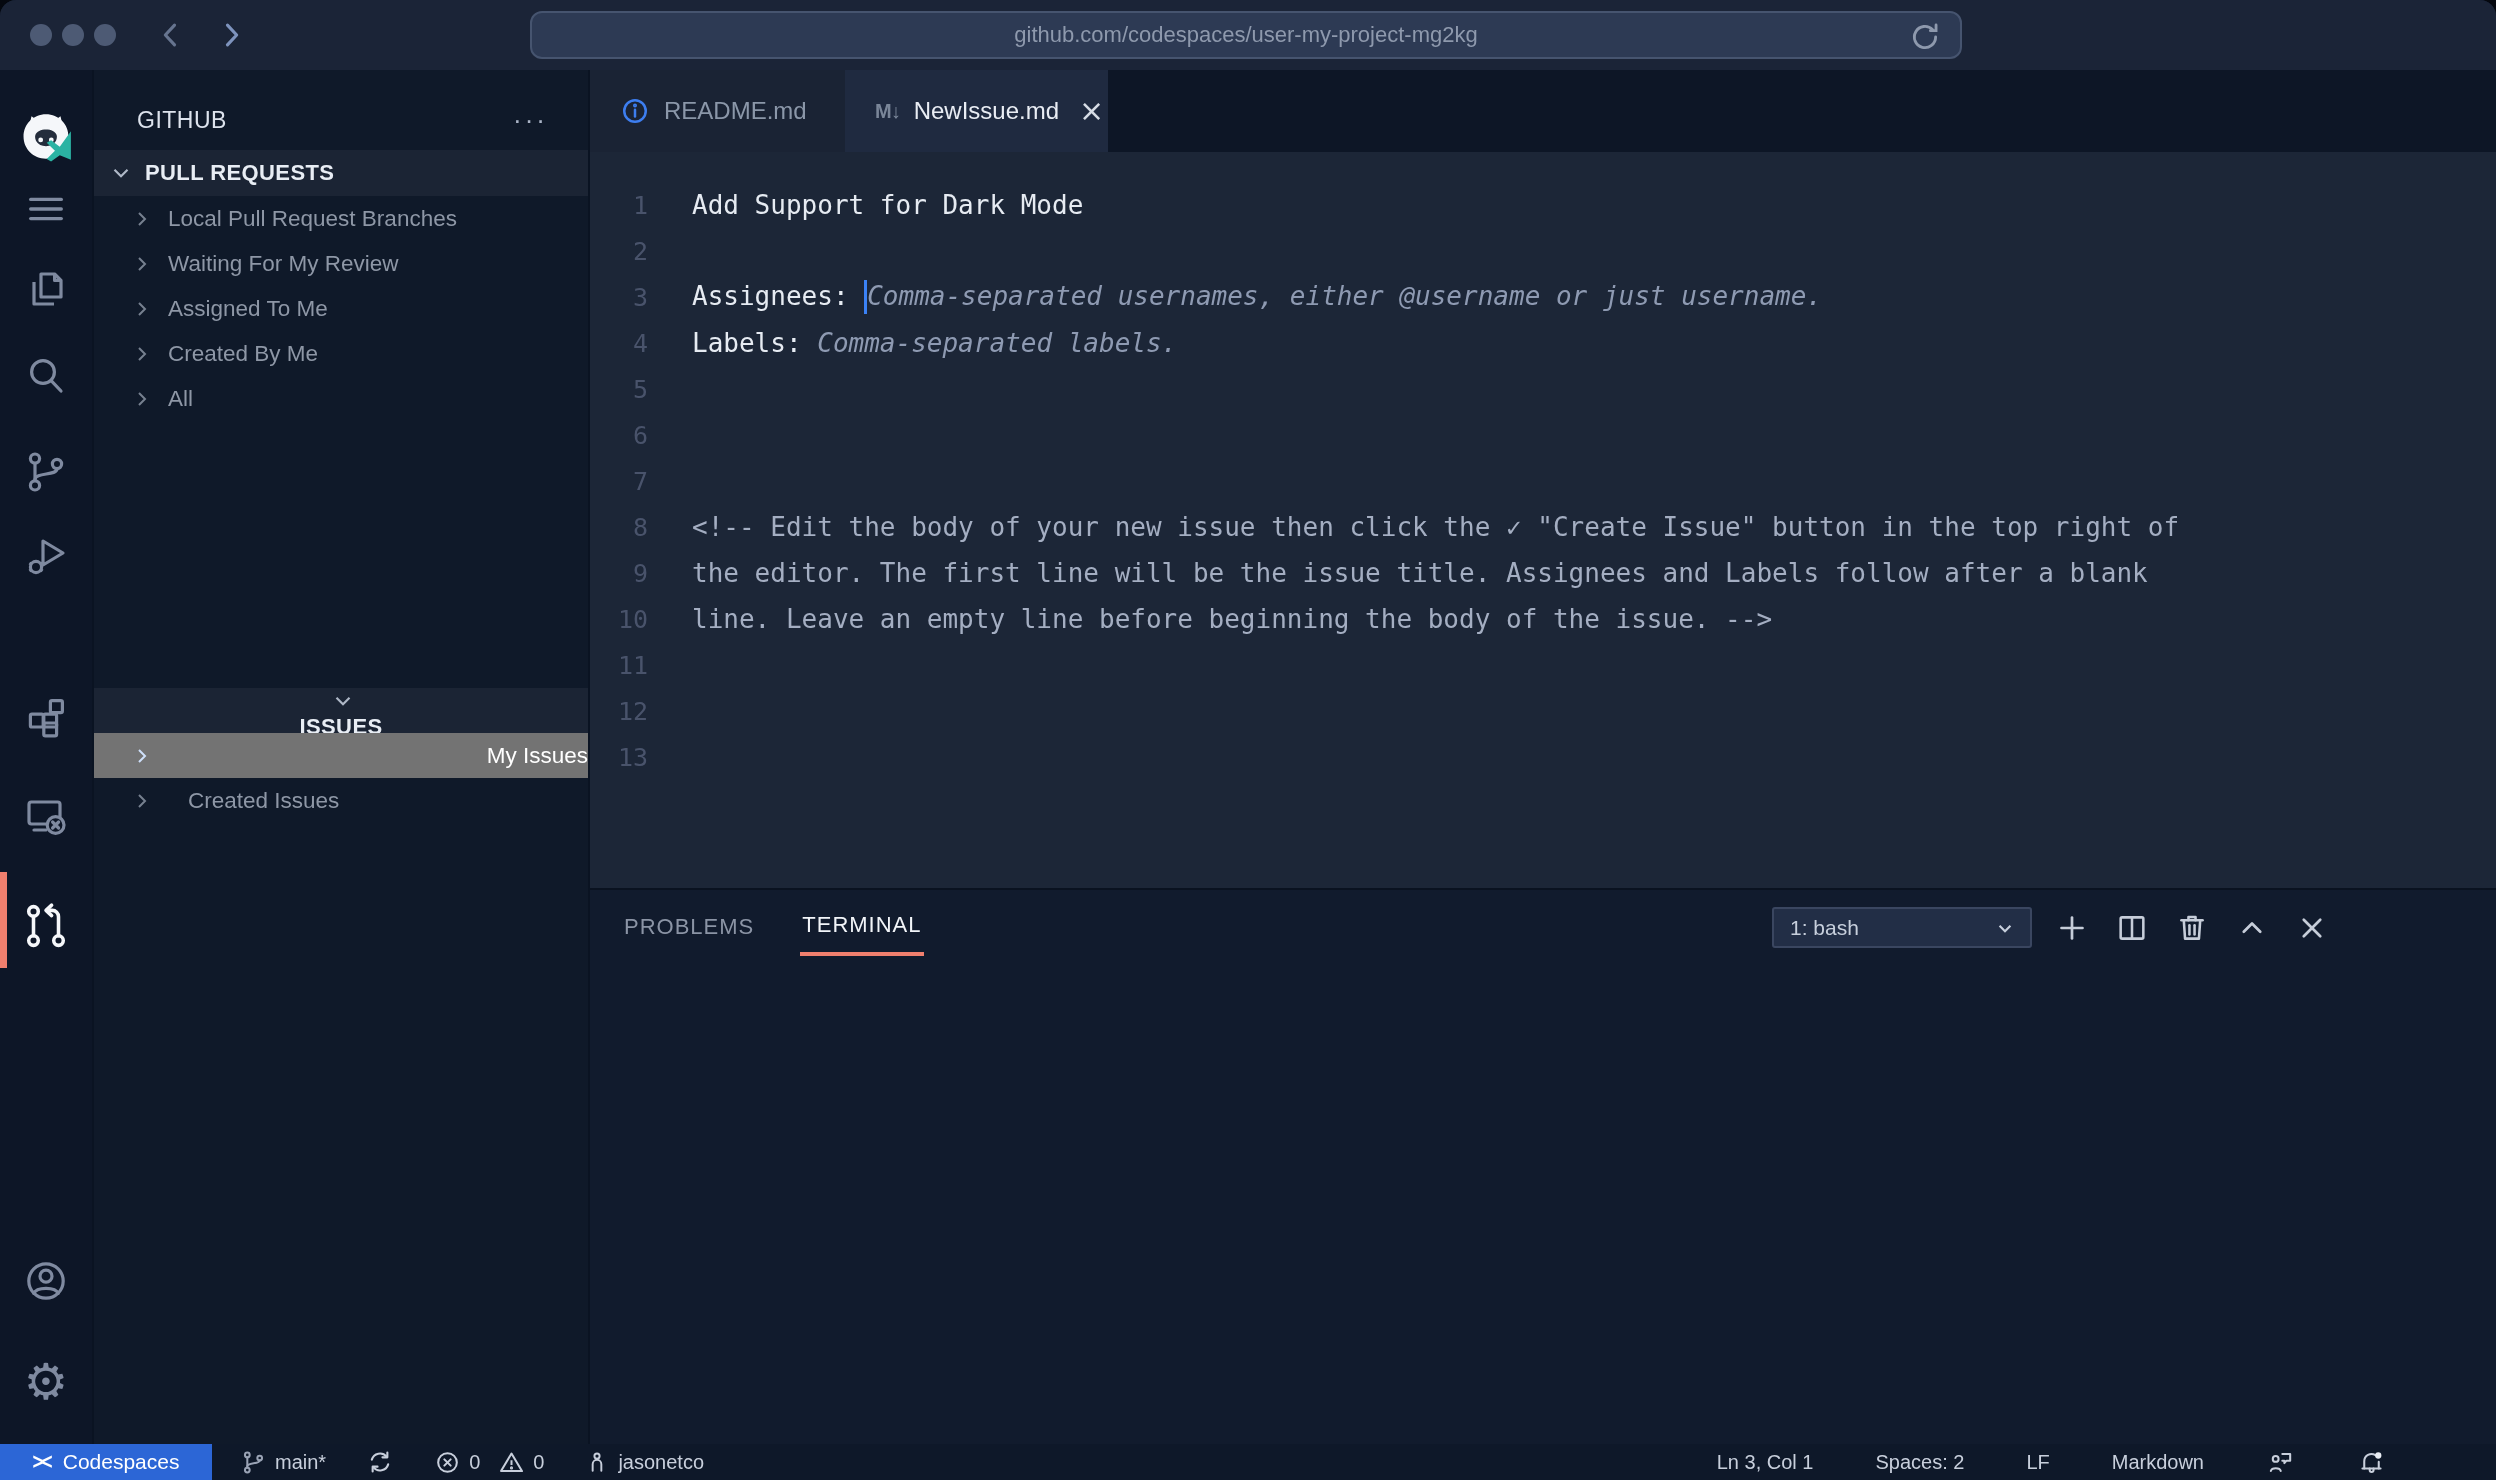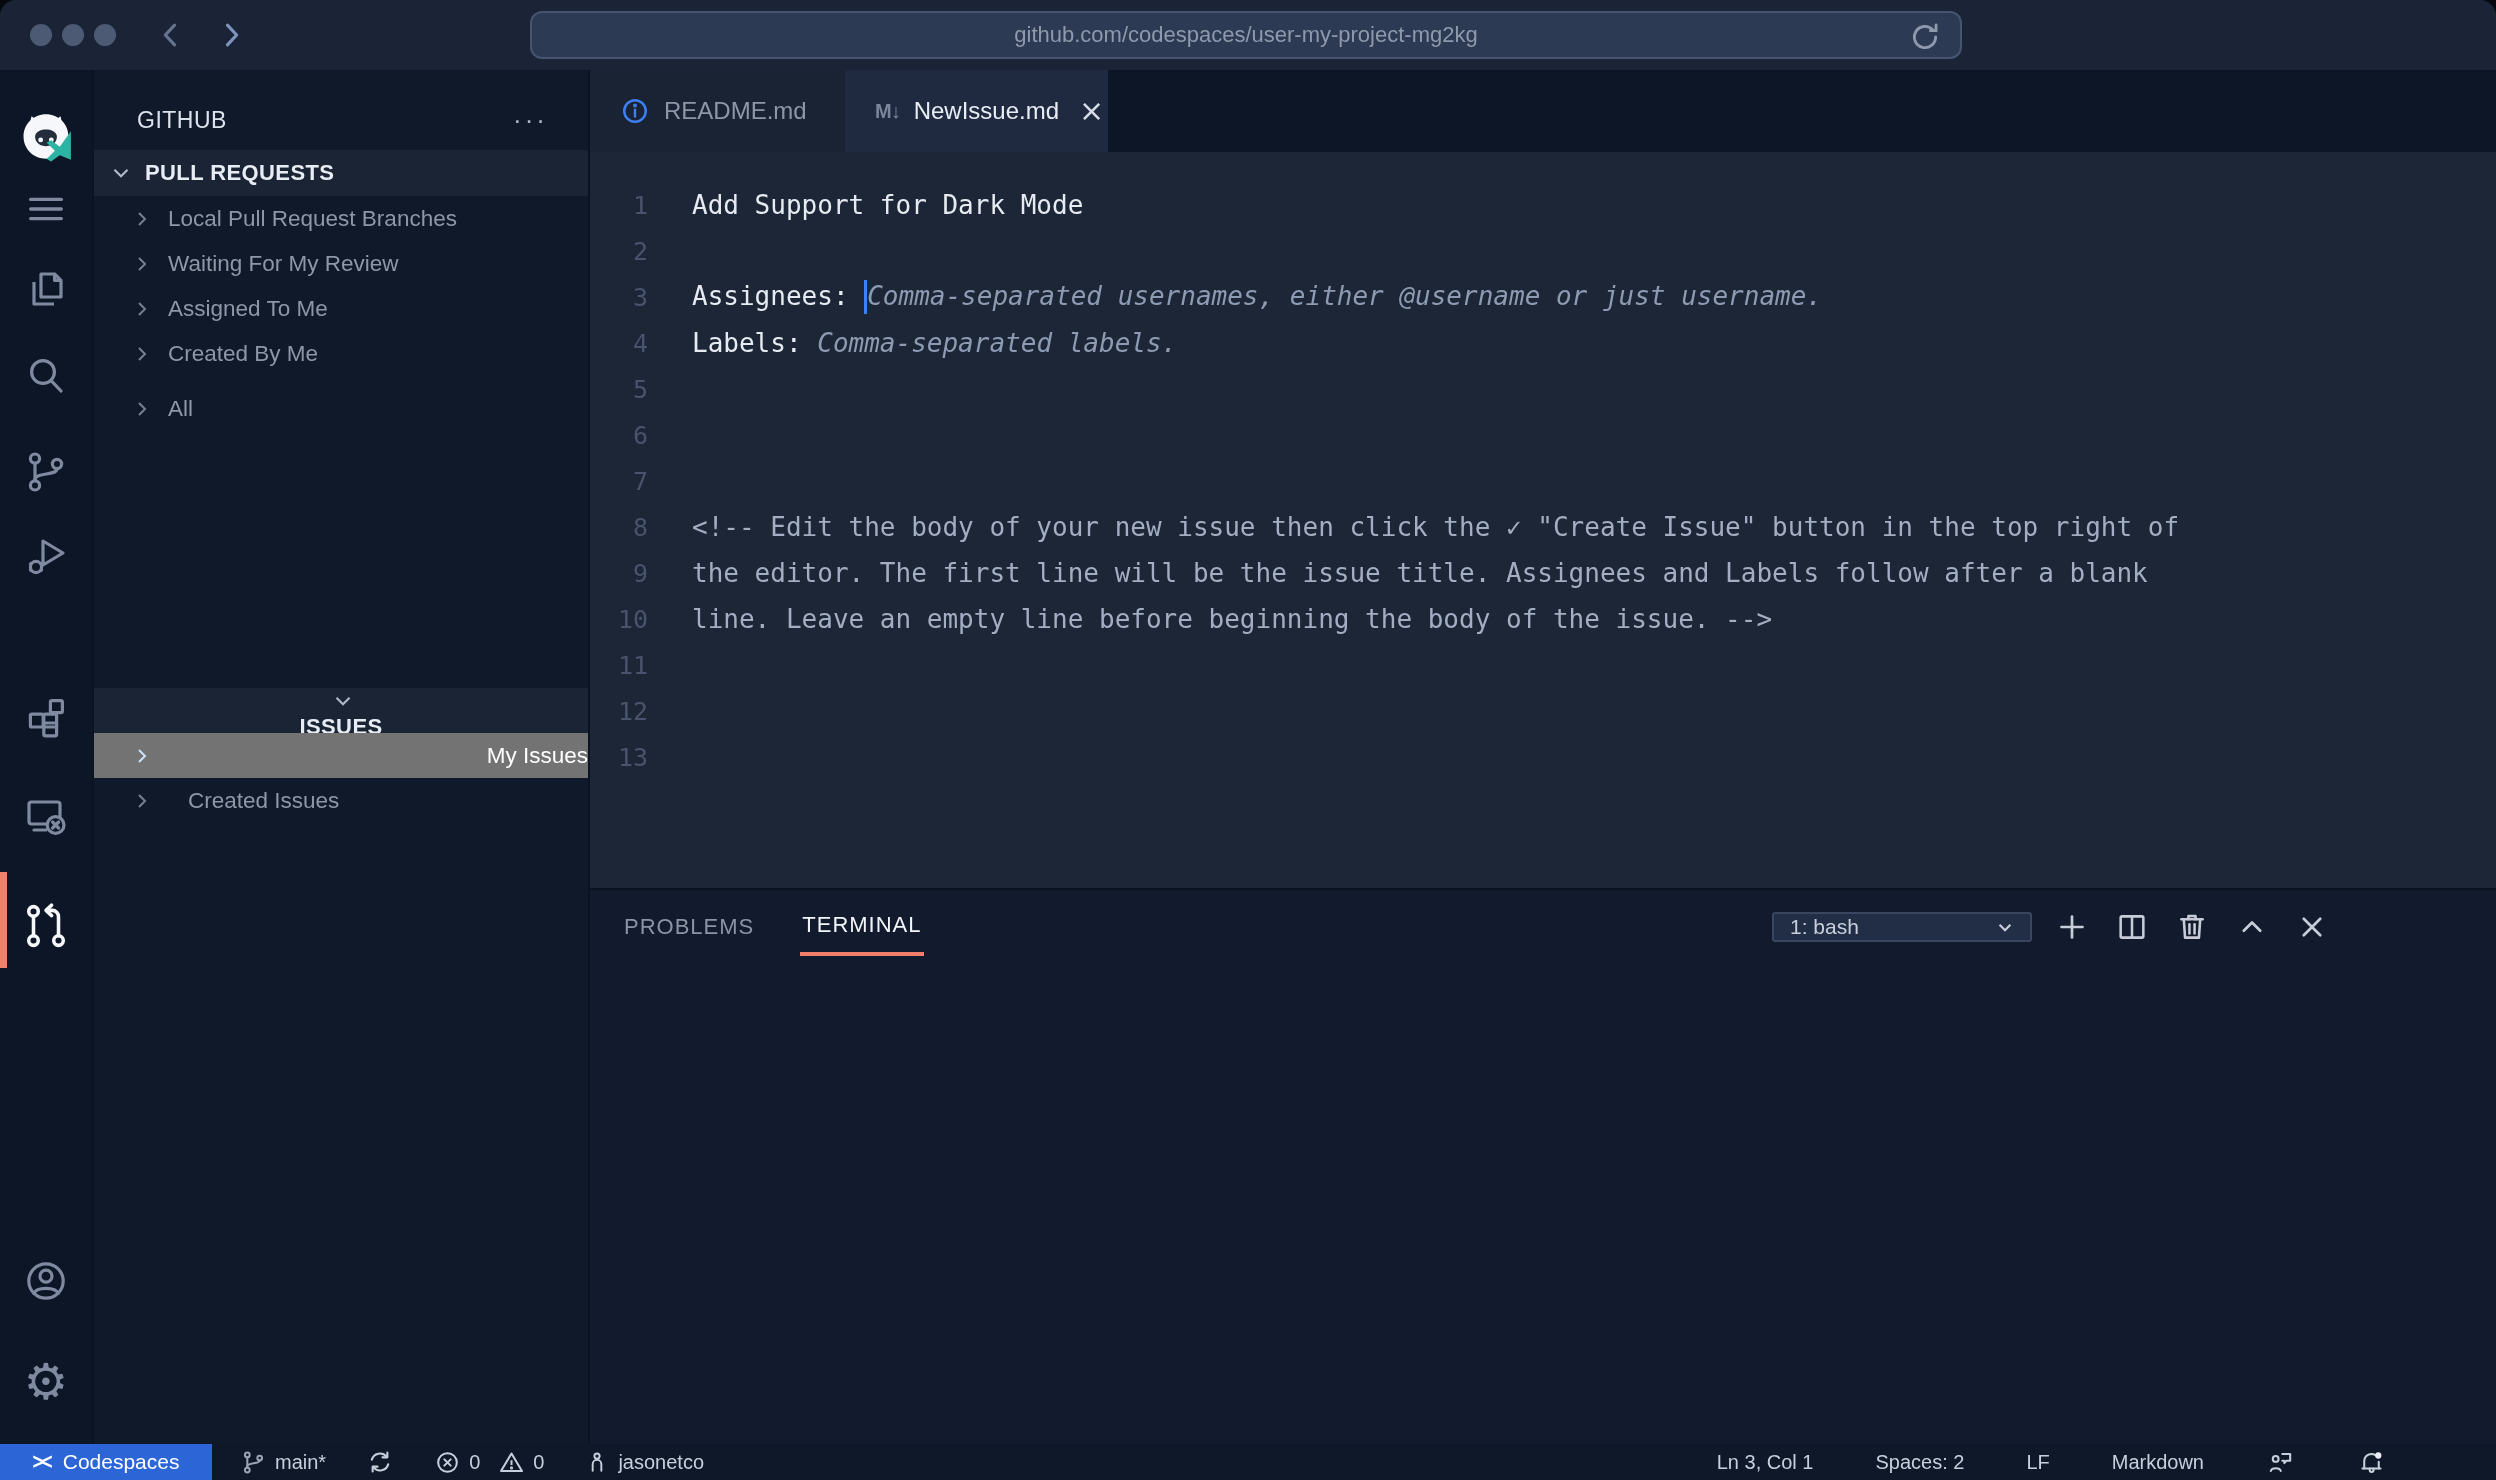--- a/index.html
+++ b/index.html
@@ -67,21 +67,21 @@
   .hint { color:#8e9ab2; font-style:italic; }
   .comment { color:#a4aec2; }
   .caret { display:inline-block; width:3px; height:34px; background:#3b82f6; vertical-align:middle; }
   
   .panel { flex:1; background:#111b2d; border-top:2px solid #0a1220; position:relative; }
   .panel-tabs { position:absolute; top:14px; left:32px; display:flex; gap:44px; }
   .panel-tab { background:none; border:none; cursor:pointer; font-size:22px; letter-spacing:1px;
     color:#8b94a5; padding:8px 2px 14px; }
   .panel-tab.active { color:#f2f5f9; border-bottom:4px solid #f07f6e; }
   .panel-controls { position:absolute; top:17px; right:164px; display:flex; align-items:center; gap:20px; }
-  .shell-select { width:260px; height:30px; background:#222e46; border:2px solid #3a4660;
+  .shell-select { width:260px; height:41px; background:#222e46; border:2px solid #3a4660;
     border-radius:3px; display:flex; align-items:center; padding:0 12px 0 16px;
     color:#c7cfdc; font-size:21px; cursor:pointer; }
   .shell-select .chev { margin-left:auto; }
   .panel-icon { background:none; border:none; cursor:pointer; color:#c6cdd9; display:flex;
     align-items:center; justify-content:center; width:40px; height:40px; }
   .term-line { position:absolute; top:78px; left:27px; font-family:"DejaVu Sans Mono", monospace;
     font-size:23px; white-space:pre; }
   .t-user { color:#2eae7d; font-weight:bold; }
   .t-sep { color:#dfe5ee; font-weight:bold; }
   .t-path { color:#2e80f2; font-weight:bold; }
@@ -250,21 +250,21 @@
             <polyline points="9,6 15,12 9,18"></polyline>
           </svg>
         <span>Assigned To Me</span>
       </button>
       <button class="tree-item" style="top:261px;">
         <svg class="chev" width="24" height="24" viewBox="0 0 24 24" fill="none" stroke="currentColor" stroke-width="2">
             <polyline points="9,6 15,12 9,18"></polyline>
           </svg>
         <span>Created By Me</span>
       </button>
-      <button class="tree-item" style="top:316px;">
+      <button class="tree-item" style="top:306px;">
         <svg class="chev" width="24" height="24" viewBox="0 0 24 24" fill="none" stroke="currentColor" stroke-width="2">
             <polyline points="9,6 15,12 9,18"></polyline>
           </svg>
         <span>All</span>
       </button>
 
       <div class="section-header" style="top:618px;flex-direction:column;">
         <svg class="chev" width="26" height="26" viewBox="0 0 24 24" fill="none" stroke="currentColor" stroke-width="2">
             <polyline points="6,9 12,15 18,9"></polyline>
           </svg>

